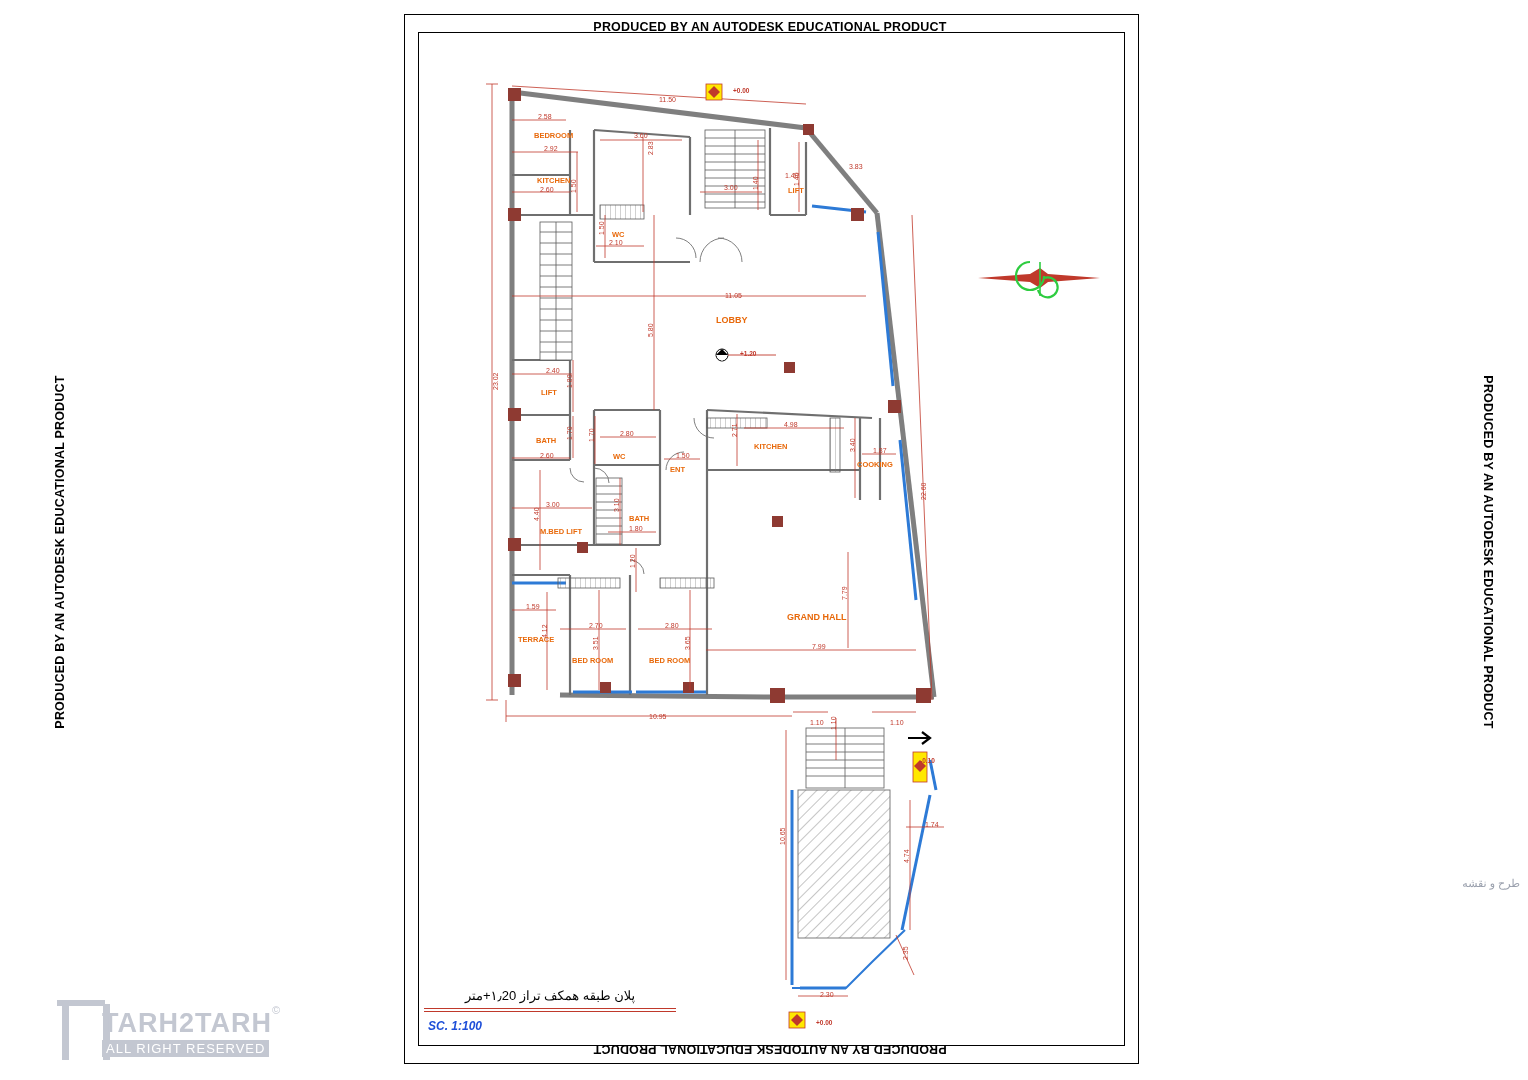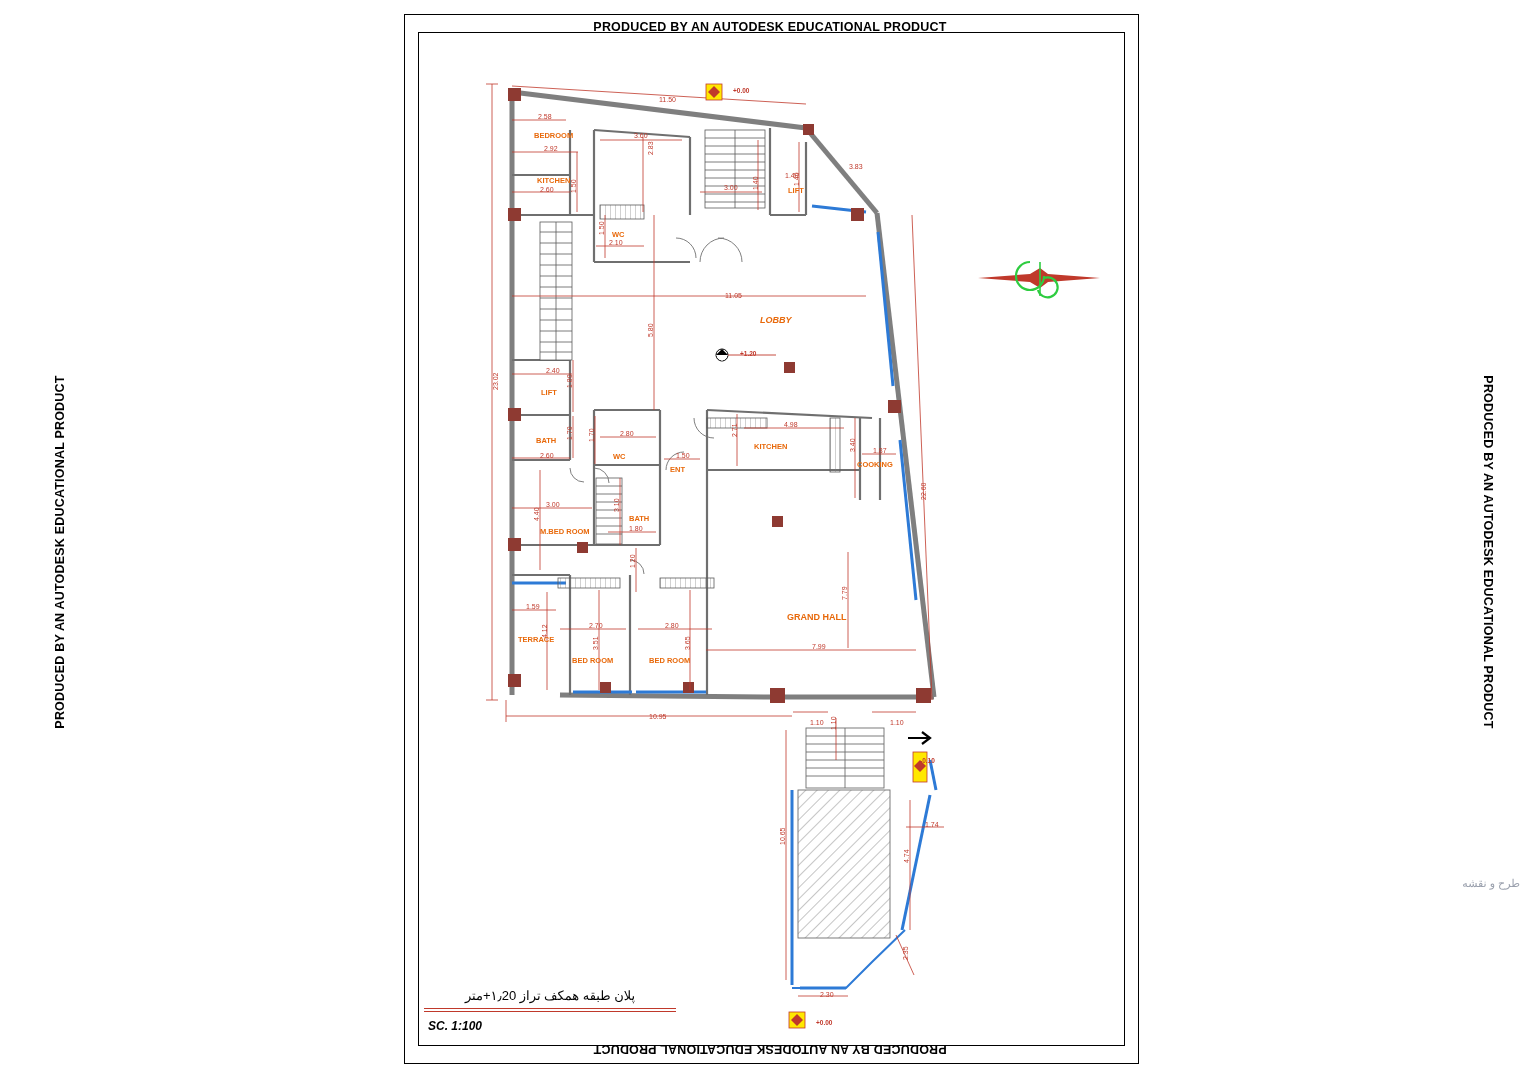--- a/index.html
+++ b/index.html
@@ -158,21 +158,21 @@
     height: 0;
     border-top: 1px solid #c0392b;
   }
   .title-scale {
     position: absolute;
     left: 428px;
     top: 1019px;
     font-size: 12px;
     font-weight: bold;
     font-style: italic;
-    color: #000000;
+    color: #1d4ed8;
   }
 
   
   svg.plan {
     position: absolute;
     left: 0; top: 0;
     width: 1528px;
     height: 1080px;
     pointer-events: none;
   }
@@ -484,29 +484,29 @@
     <g>
       <path d="M908,738 L928,738 M922,732 L930,738 L922,744" stroke="#000" stroke-width="2.2" fill="none"></path>
     </g>
   </svg>
 
   <div id="labels">
       <div class="lbl room" style="left: 534px; top: 131px; text-align: center;">BEDROOM</div>
       <div class="lbl room" style="left: 537px; top: 176px;">KITCHEN</div>
       <div class="lbl room" style="left: 612px; top: 230px;">WC</div>
       <div class="lbl room" style="left: 788px; top: 186px;">LIFT</div>
-      <div class="lbl room-lg" style="left: 760px; top: 315px; font-style: italic;">LOBBY</div>
+      <div class="lbl room-lg" style="left: 716px; top: 315px;">LOBBY</div>
       <div class="lbl room" style="left: 541px; top: 388px;">LIFT</div>
       <div class="lbl room" style="left: 536px; top: 436px;">BATH</div>
       <div class="lbl room" style="left: 613px; top: 452px;">WC</div>
       <div class="lbl room" style="left: 670px; top: 465px;">ENT</div>
       <div class="lbl room" style="left: 754px; top: 442px;">KITCHEN</div>
       <div class="lbl room" style="left: 857px; top: 460px;">COOKING</div>
       <div class="lbl room" style="left: 629px; top: 514px;">BATH</div>
-      <div class="lbl room" style="left: 540px; top: 527px;">M.BED ROOM</div>
+      <div class="lbl room" style="left: 540px; top: 527px;">M.BED LIFT</div>
       <div class="lbl room" style="left: 518px; top: 635px;">TERRACE</div>
       <div class="lbl room" style="left: 572px; top: 656px;">BED ROOM</div>
       <div class="lbl room" style="left: 649px; top: 656px;">BED ROOM</div>
       <div class="lbl room-lg" style="left: 787px; top: 612px;">GRAND  HALL</div>
       <div class="lbl" style="left: 659px; top: 96px;">11.50</div>
       <div class="lbl" style="left: 538px; top: 113px;">2.58</div>
       <div class="lbl" style="left: 544px; top: 145px;">2.92</div>
       <div class="lbl" style="left: 540px; top: 186px;">2.60</div>
       <div class="lbl" style="left: 634px; top: 132px;">3.60</div>
       <div class="lbl" style="left: 724px; top: 184px;">3.00</div>
@@ -559,15 +559,21 @@
       <div class="lbl lvl" style="left: 740px; top: 350px;">+1.20</div>
       <div class="lbl lvl" style="left: 920px; top: 757px;">-0.10</div>
       <div class="lbl lvl" style="left: 816px; top: 1019px;">+0.00</div>
     </div>
 
   <div class="title-farsi">پلان طبقه همکف تراز ۱٫20+متر</div>
   <div class="title-rule"></div>
   <div class="title-rule2"></div>
   <div class="title-scale">SC.  1:100</div>
 
+  <div class="watermark">
+    <div class="wm-col"></div>
+    <div class="wm-title">TARH2TARH</div>
+    <div class="wm-sub">ALL RIGHT RESERVED</div>
+    <div class="wm-reg">©</div>
+  </div>
 
   <div class="corner-mark">طرح و نقشه</div>
 </div>
 
 </body></html>

